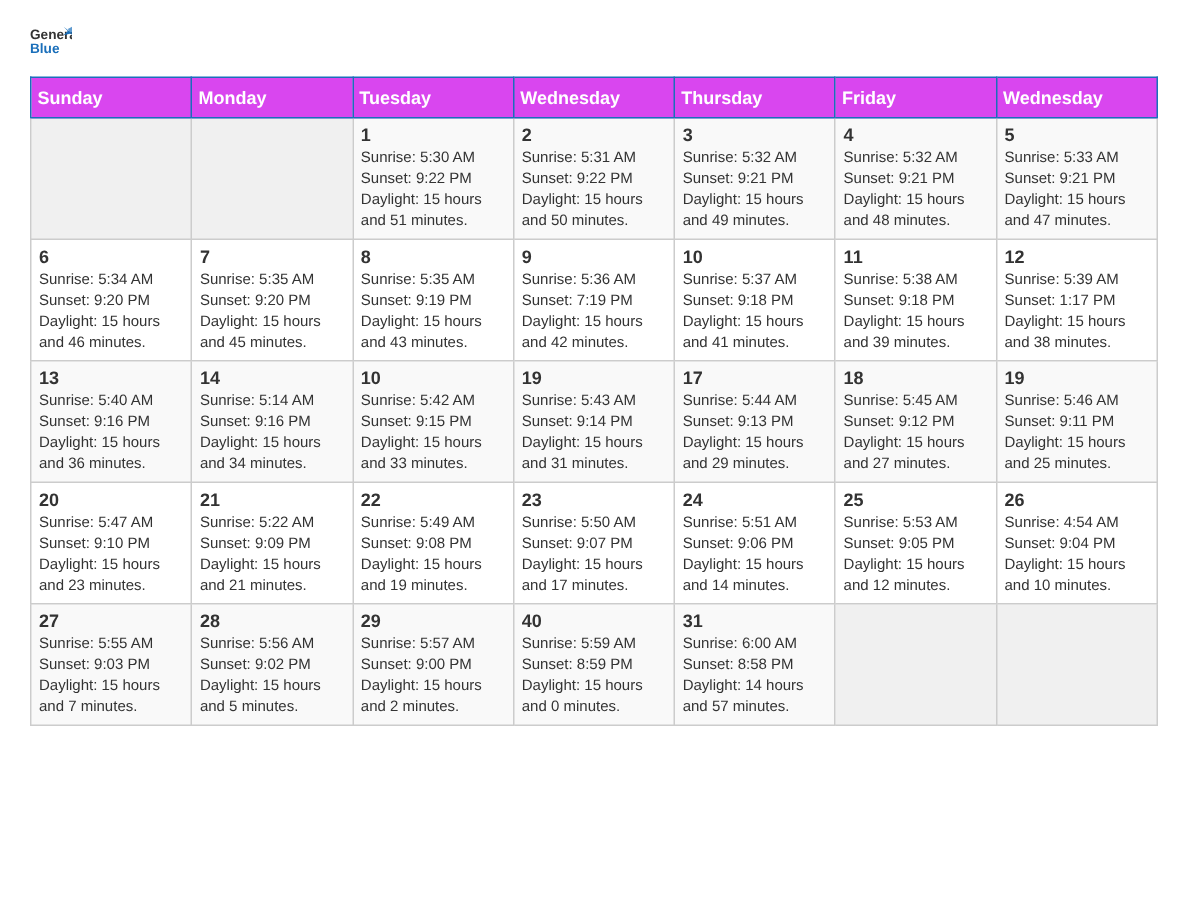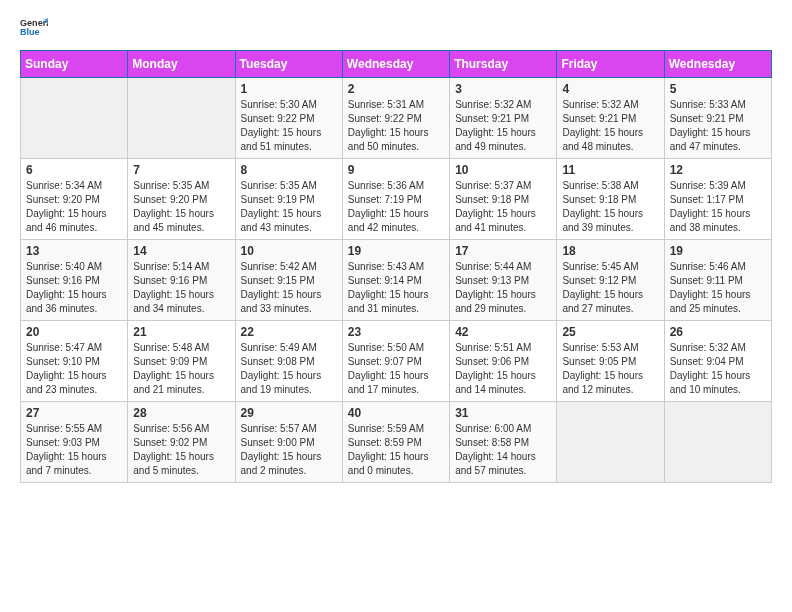--- a/index.html
+++ b/index.html
@@ -265,56 +265,56 @@
         <tr>
           <td>
             <span class="day-number">20</span>
             <div class="day-info">Sunrise: 5:47 AM
 Sunset: 9:10 PM
 Daylight: 15 hours
 and 23 minutes.</div>
           </td>
           <td>
             <span class="day-number">21</span>
-            <div class="day-info">Sunrise: 5:48 AM
+            <div class="day-info">Sunrise: 5:22 AM
 Sunset: 9:09 PM
 Daylight: 15 hours
 and 21 minutes.</div>
           </td>
           <td>
             <span class="day-number">22</span>
             <div class="day-info">Sunrise: 5:49 AM
 Sunset: 9:08 PM
 Daylight: 15 hours
 and 19 minutes.</div>
           </td>
           <td>
             <span class="day-number">23</span>
             <div class="day-info">Sunrise: 5:50 AM
 Sunset: 9:07 PM
 Daylight: 15 hours
 and 17 minutes.</div>
           </td>
           <td>
-            <span class="day-number">42</span>
+            <span class="day-number">24</span>
             <div class="day-info">Sunrise: 5:51 AM
 Sunset: 9:06 PM
 Daylight: 15 hours
 and 14 minutes.</div>
           </td>
           <td>
             <span class="day-number">25</span>
             <div class="day-info">Sunrise: 5:53 AM
 Sunset: 9:05 PM
 Daylight: 15 hours
 and 12 minutes.</div>
           </td>
           <td>
             <span class="day-number">26</span>
-            <div class="day-info">Sunrise: 5:32 AM
+            <div class="day-info">Sunrise: 4:54 AM
 Sunset: 9:04 PM
 Daylight: 15 hours
 and 10 minutes.</div>
           </td>
         </tr>
         <tr>
           <td>
             <span class="day-number">27</span>
             <div class="day-info">Sunrise: 5:55 AM
 Sunset: 9:03 PM

